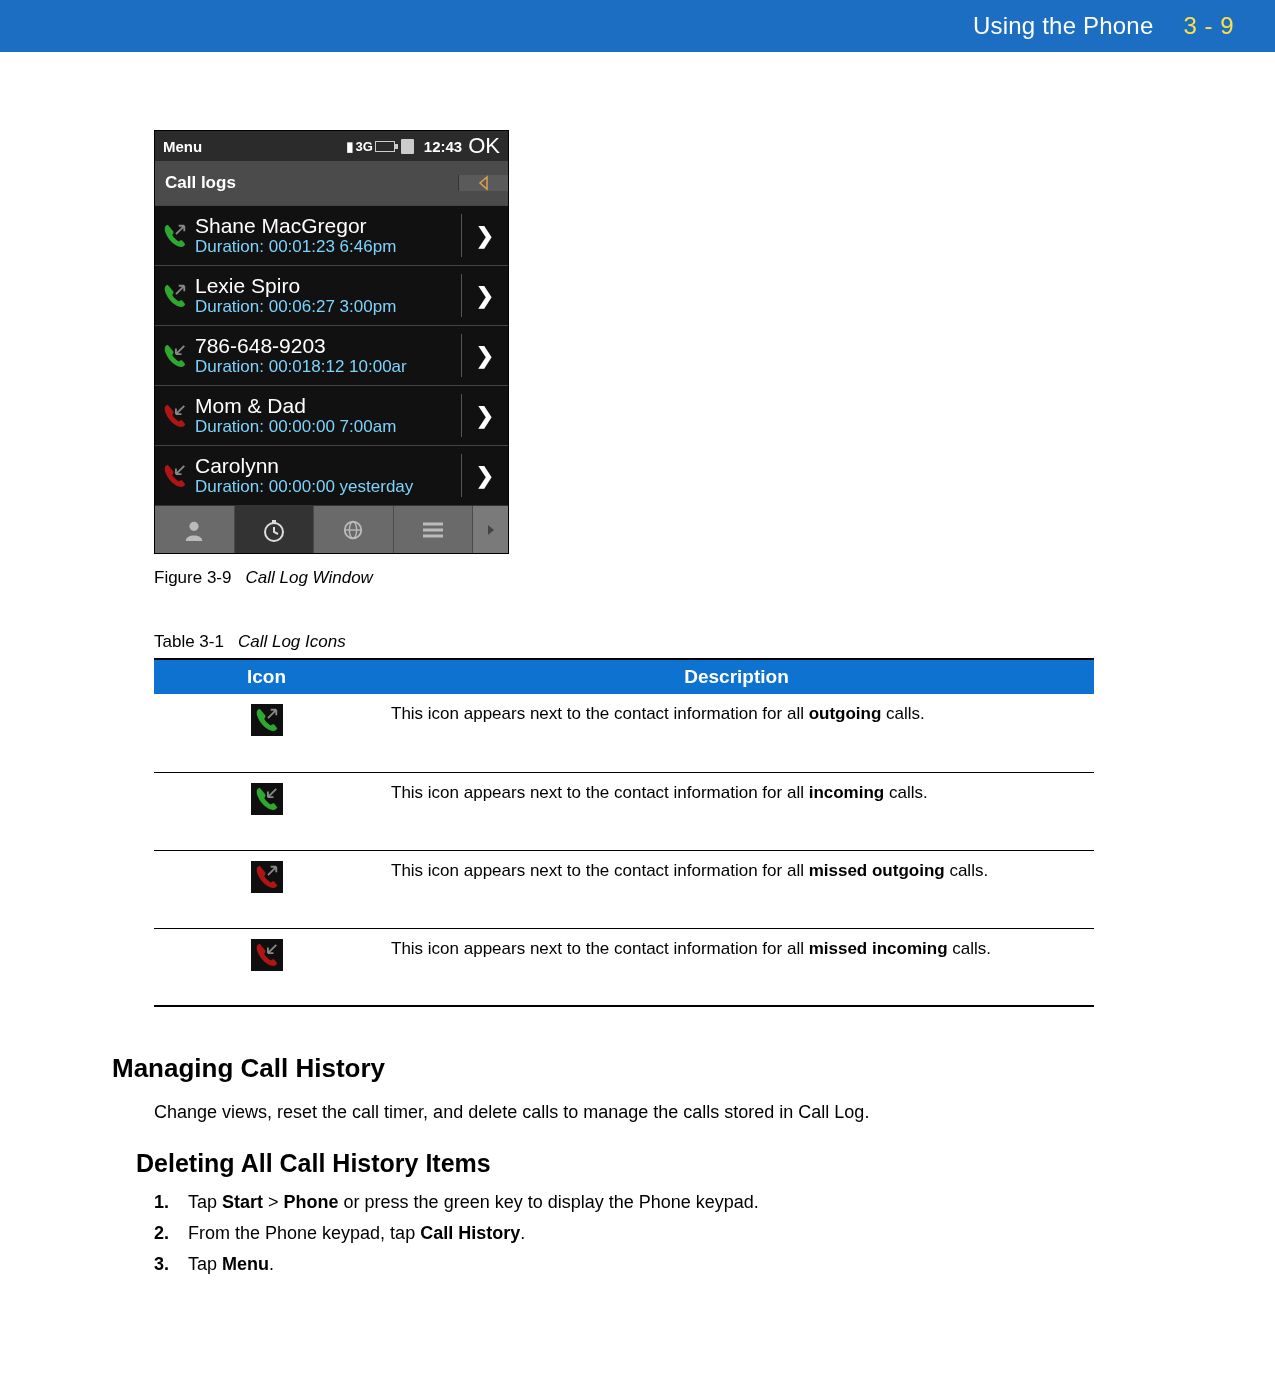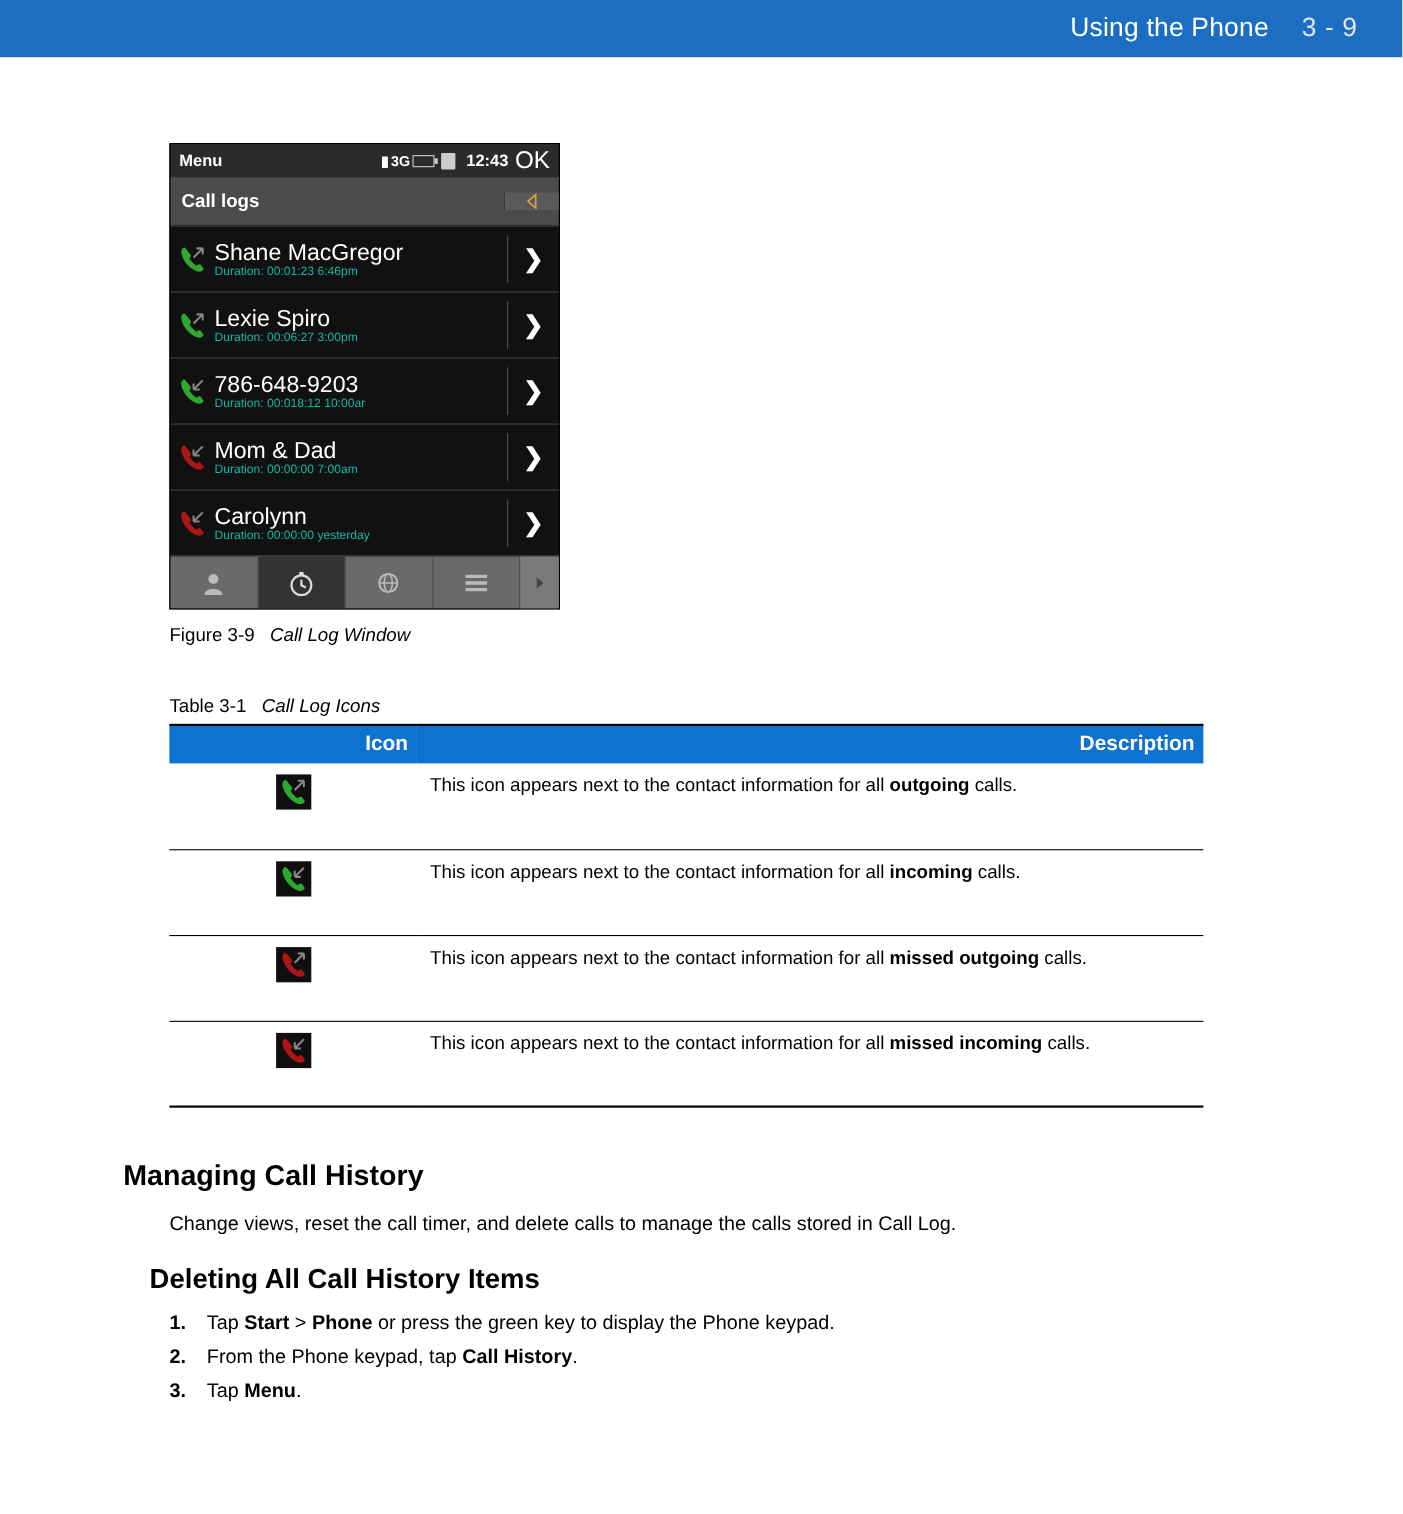--- a/index.html
+++ b/index.html
@@ -1,19 +1,19 @@
 <!DOCTYPE html>
 <html><head>
 <meta charset="utf-8">
 <style>
   * { box-sizing: border-box; margin: 0; padding: 0; }
   body { font-family: Arial, Helvetica, sans-serif; background: #fff; color: #000; width: 1275px; }
   .banner { background: #1b6ec2; height: 52px; display: flex; align-items: center; justify-content: flex-end; padding-right: 41px; }
   .banner-title { color: #fff; font-family: "Arial Narrow", Arial, sans-serif; font-stretch: condensed; font-size: 24px; margin-right: 30px; letter-spacing: 0.2px; }
-  .banner-page { color: #e5e5e5; font-family: "Arial Narrow", Arial, sans-serif; font-stretch: condensed; font-size: 24px; letter-spacing: 0.5px; }
+  .banner-page { color: #fde047; font-family: "Arial Narrow", Arial, sans-serif; font-stretch: condensed; font-size: 24px; letter-spacing: 0.5px; }
   .page-body { padding: 78px 30px 30px 112px; }
   .figure-wrap { margin-left: 42px; }
   .figure-caption, .table-caption { margin-top: 14px; font-size: 17px; }
   .figure-caption .label, .table-caption .label { font-family: "Arial Narrow", Arial, sans-serif; font-stretch: condensed; font-weight: normal; margin-right: 14px; }
   .figure-caption .title, .table-caption .title { font-style: italic; }
   .table-caption { margin-top: 44px; }
 
   
   .phone { width: 355px; background: #000; border: 1px solid #000; }
   .ph-status { background: #2b2b2b; height: 30px; display: flex; align-items: center; color: #fff; font-size: 15px; padding: 0 8px; }
@@ -26,31 +26,31 @@
   .ph-status .time { font-weight: bold; margin: 0 6px; }
   .ph-status .ok { font-size: 22px; }
   .ph-header { background: #4b4b4b; height: 44px; display: flex; align-items: center; }
   .ph-header .lbl { flex:1; color:#fff; font-weight:bold; font-size:17px; display:flex; align-items:center; padding-left:10px; }
   .ph-header .back { width:50px; background:#5a5a5a; border-left:1px solid #333; display:flex; align-items:center; justify-content:center; }
   .ph-header .back svg { width:16px; height:16px; }
   .ph-row { background:#111; border-top:1px solid #444; height:60px; display:flex; align-items:stretch; }
   .ph-row .ic { width:40px; display:flex; align-items:center; justify-content:center; }
   .ph-row .txt { flex:1; color:#fff; display:flex; flex-direction:column; justify-content:center; }
   .ph-row .nm { font-size:21px; line-height:1.1; }
-  .ph-row .du { font-size:11px; color:#14b8a6; }
+  .ph-row .du { font-size:17px; color:#7dd3fc; }
   .ph-row .sep { width:1px; background:#555; margin:8px 0; }
   .ph-row .chev { width:46px; display:flex; align-items:center; justify-content:center; color:#fff; font-size:22px; font-weight:bold; }
   .ph-bottom { background:#6a6a6a; height:48px; border-top:1px solid #333; display:flex; }
   .ph-bottom > div { flex:1; border-right:1px solid #4a4a4a; display:flex; align-items:center; justify-content:center; }
   .ph-bottom > div:last-child { border-right:none; flex:0 0 35px; background:#7a7a7a; }
   .ph-bottom .active { background:#333; }
 
   
   .icon-table { width: 940px; border-collapse: collapse; margin-top: 6px; margin-left:42px; }
-  .icon-table th { background:#0d72d0; color:#fff; font-family:"Arial Narrow",Arial,sans-serif; font-stretch:condensed; font-weight:bold; font-size:19px; padding:6px 8px; border-top:2px solid #000;text-align:right; }
+  .icon-table th { background:#0d72d0; color:#fff; font-family:"Arial Narrow",Arial,sans-serif; font-stretch:condensed; font-weight:bold; font-size:19px; padding:6px 20px; border-top:2px solid #000; }
   .icon-table th.c1 { width:225px; }
   .icon-table td { border-bottom:1.5px solid #000; padding:10px 12px 10px 12px; font-size:17px; vertical-align:top; height:78px; }
   .icon-table td.icell { text-align:center; vertical-align:top; padding-top:10px; }
   .icon-table tr:last-child td { border-bottom:2px solid #000; }
   .tbl-icon { width:32px; height:32px; background:#0f0f0f; display:inline-flex; align-items:center; justify-content:center; }
 
   
   .handset-g { fill:#2fa82f; }
   .handset-r { fill:#b01515; }
   .arrow-g { stroke:#888; }

